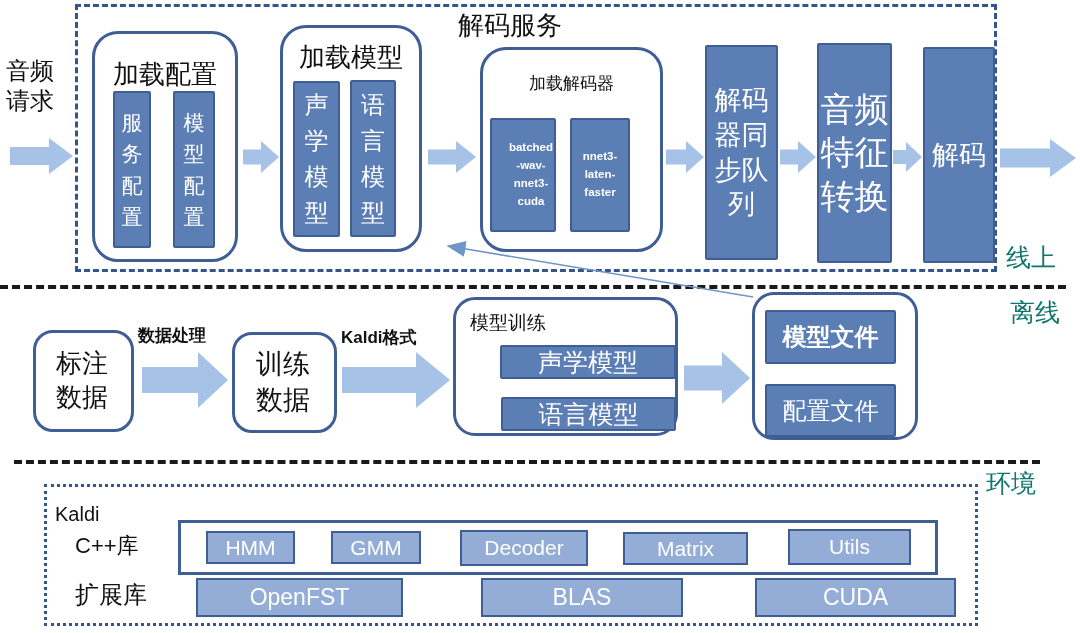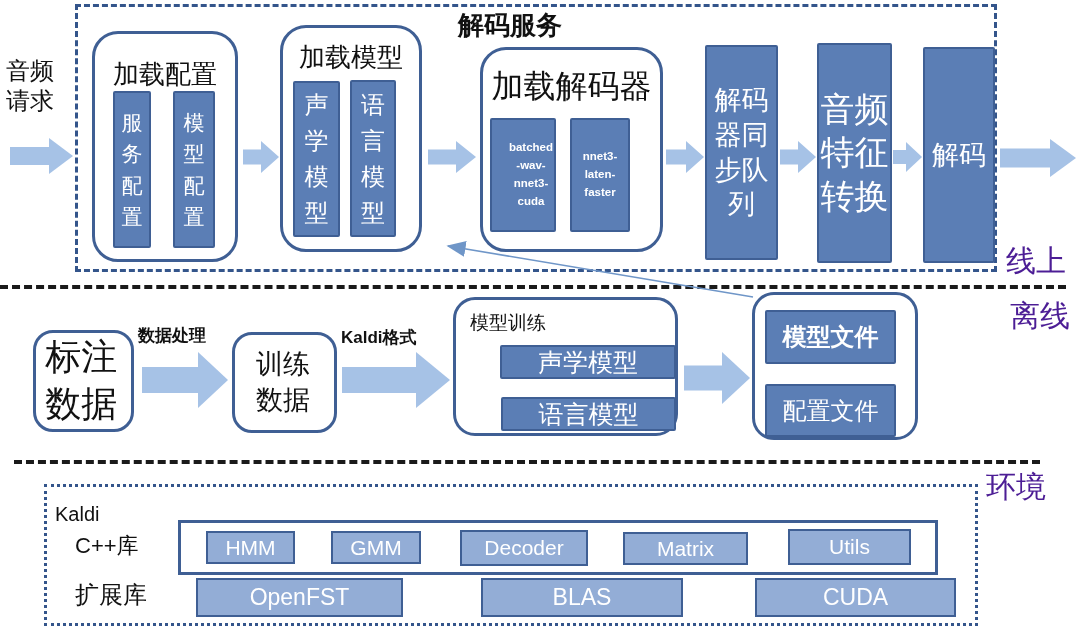--- a/index.html
+++ b/index.html
@@ -33,38 +33,38 @@
     background:var(--c-arrow-fill,#a6c2e6);
   }
   .barrow .head{
     position:absolute;right:0;top:50%;transform:translateY(-50%);
     width:0;height:0;
     border-top:var(--hh) solid transparent;
     border-bottom:var(--hh) solid transparent;
     border-left:var(--hw) solid var(--c-arrow-fill,#a6c2e6);
   }
   .sep{border-top:4px dashed var(--c-separator-color,#1a1a1a);height:0;}
-  .region-label{font-size:30px;color:#4c1d95;}
+  .region-label{font-size:25px;color:#0f766e;}
   .small-label{font-size:17px;font-weight:bold;color:#111;}
   
   .lb{
     background:var(--c-light-box-fill,#93add6);
     border:2.5px solid var(--c-box-border,#3f5f94);
     color:#fff;display:flex;align-items:center;justify-content:center;
     font-size:21px;box-sizing:border-box;
   }
 </style>
 </head>
 <body>
 
 <div class="canvas">
 
   <div class="abs" style="left:75px;top:4px;width:922px;height:268px;border:3px dashed var(--c-dashed-region-border,#34558b);"></div>
 
-  <div class="abs" style="left:440px;top:8px;width:140px;text-align:center;font-size:26px;font-weight:bold;">解码服务</div>
+  <div class="abs" style="left:440px;top:8px;width:140px;text-align:center;font-size:26px;font-weight:normal;">解码服务</div>
 
   <div class="abs" style="left:6px;top:56px;width:54px;font-size:24px;line-height:1.25;word-break:break-all;">音频请求</div>
 
   <div class="barrow" style="left:10px;top:138px;width:63px;height:36px;--hw:24px;--hh:18px;--sh:18px;">
     <i class="shaft"></i>
       <i class="head"></i>
   </div>
 
   <div class="abs rc" style="left:92px;top:31px;width:146px;height:231px;">
     <div class="rc-title" style="padding-top:23px;">加载配置</div>
@@ -90,21 +90,21 @@
       <span class="vtext">语言模型</span>
     </div>
   </div>
 
   <div class="barrow" style="left:428px;top:141px;width:48px;height:32px;--hw:20px;--hh:16px;--sh:15px;">
     <i class="shaft"></i>
       <i class="head"></i>
   </div>
 
   <div class="abs rc" style="left:480px;top:47px;width:183px;height:205px;">
-    <div class="rc-title" style="padding-top:15px;font-size:32px;font-family:Liberation Mono, monospace;">加载解码器</div>
+    <div class="rc-title" style="padding-top:22px;font-size:17px;font-family:Liberation Mono, monospace;">加载解码器</div>
     <div class="abs bb" style="left:7px;top:68px;width:66px;height:114px;font-size:11.5px;padding-left:16px;">
       <span class="pre">batched
 -wav-
 nnet3-
 cuda</span>
     </div>
     <div class="abs bb" style="left:87px;top:68px;width:60px;height:114px;font-size:11.5px;">
       <span class="pre">nnet3-
 laten-
 faster</span>
@@ -142,21 +142,21 @@
     <i class="shaft"></i>
       <i class="head"></i>
   </div>
 
   <div class="abs region-label" style="left:1006px;top:241px;">线上</div>
 
   <div class="abs sep" style="left:0px;top:285px;width:1066px;"></div>
 
   <div class="abs region-label" style="left:1010px;top:296px;">离线</div>
 
-  <div class="abs rc" style="left:33px;top:330px;width:101px;height:102px;border-radius:20px;display:flex;align-items:center;justify-content:center;font-size:36px;">
+  <div class="abs rc" style="left:33px;top:330px;width:101px;height:102px;border-radius:20px;display:flex;align-items:center;justify-content:center;font-size:26px;">
     <span class="wrap2" style="line-height:1.3;">标注数据</span>
   </div>
 
   <div class="abs small-label" style="left:138px;top:324px;">数据处理</div>
 
   <div class="barrow" style="left:142px;top:352px;width:86px;height:56px;--hw:30px;--hh:28px;--sh:26px;">
     <i class="shaft"></i>
       <i class="head"></i>
   </div>
 

